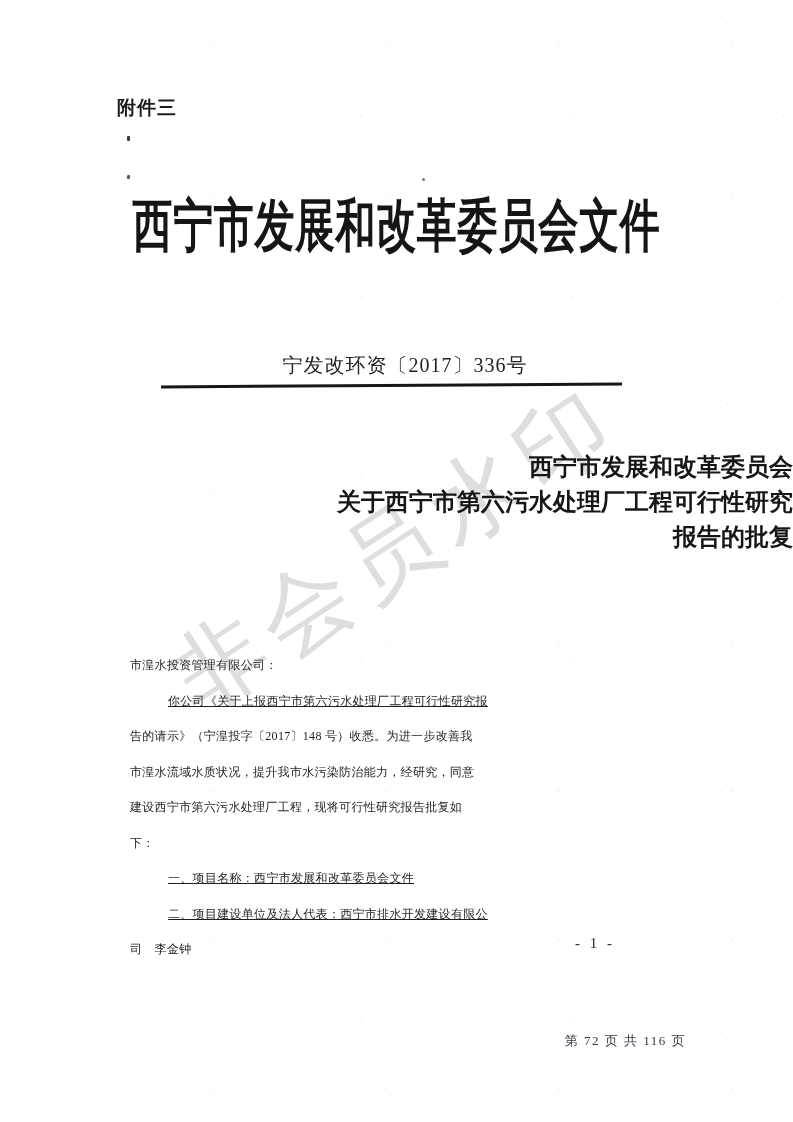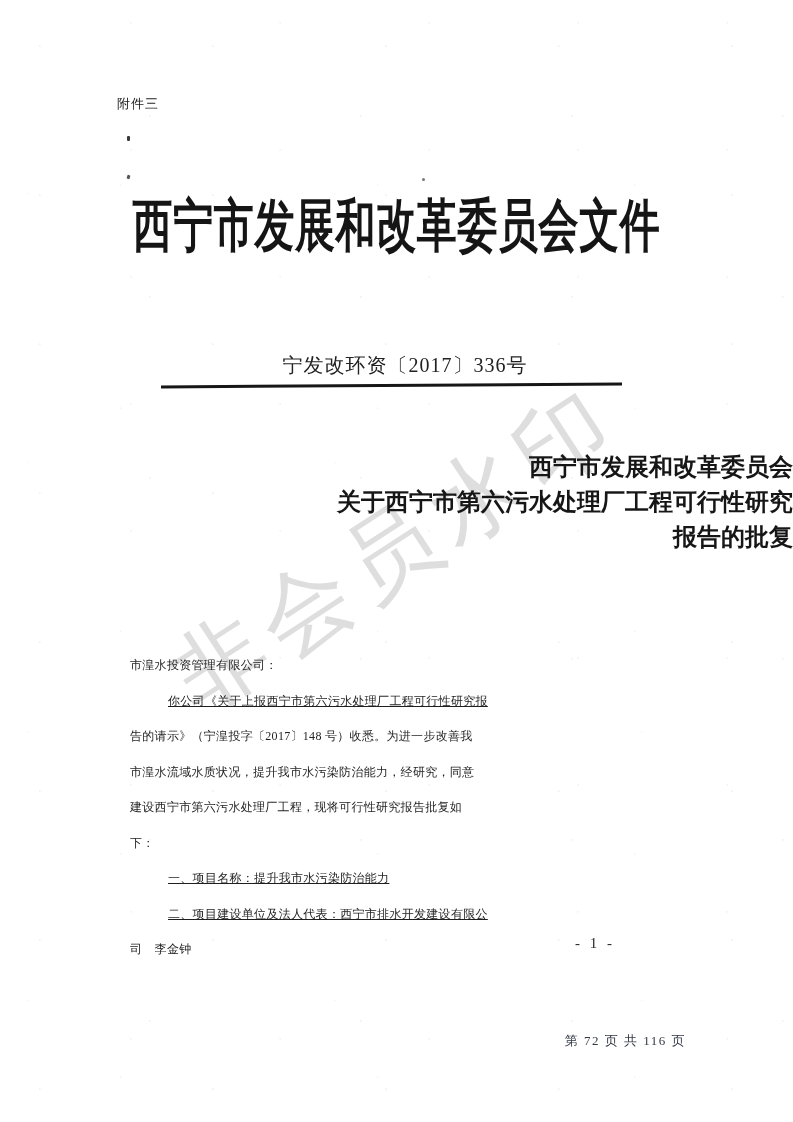--- a/index.html
+++ b/index.html
@@ -33,21 +33,21 @@
     letter-spacing:10px;
     color:#dedede;
     font-family:"Liberation Sans","DejaVu Sans",sans-serif;
     white-space:nowrap;
     pointer-events:none;
     z-index:0;
   }
   .content{position:absolute;left:0;top:0;width:793px;height:1122px;z-index:1;}
   .attachment{
     left:117px;top:95px;
-    font-size:13px;font-weight:normal;letter-spacing:1px;
+    font-size:19px;font-weight:bold;letter-spacing:1px;
   }
   .speck1{left:127px;top:136px;width:3px;height:5px;background:#3a3a3a;border-radius:1px;}
   .speck2{left:127px;top:175px;width:3px;height:4px;background:#555;border-radius:1px;transform:rotate(18deg);}
   .speck3{left:422px;top:178px;width:3px;height:3px;background:#777;border-radius:50%;}
   .banner{
     left:0;top:188px;width:793px;
     text-align:center;
     font-size:57px;font-weight:bold;
     white-space:nowrap;
     transform:scaleX(0.70);
@@ -123,21 +123,21 @@
       <div>报告的批复</div>
     </div>
 
     <div class="abs body-text">
       <div>市湟水投资管理有限公司：</div>
       <div class="indent">你公司《关于上报西宁市第六污水处理厂工程可行性研究报</div>
       <div>告的请示》（宁湟投字〔2017〕148 号）收悉。为进一步改善我</div>
       <div>市湟水流域水质状况，提升我市水污染防治能力，经研究，同意</div>
       <div>建设西宁市第六污水处理厂工程，现将可行性研究报告批复如</div>
       <div>下：</div>
-      <div class="indent">一、项目名称：提升我市水污染防治能力</div>
+      <div class="indent">一、项目名称：西宁市发展和改革委员会文件</div>
       <div class="indent">二、项目建设单位及法人代表：西宁市排水开发建设有限公</div>
       <div>司　李金钟</div>
     </div>
 
     <div class="abs pagenum">- 1 -</div>
 
     <div class="abs pagefooter">第 72 页 共 116 页</div>
 
   </div>
 </div>

